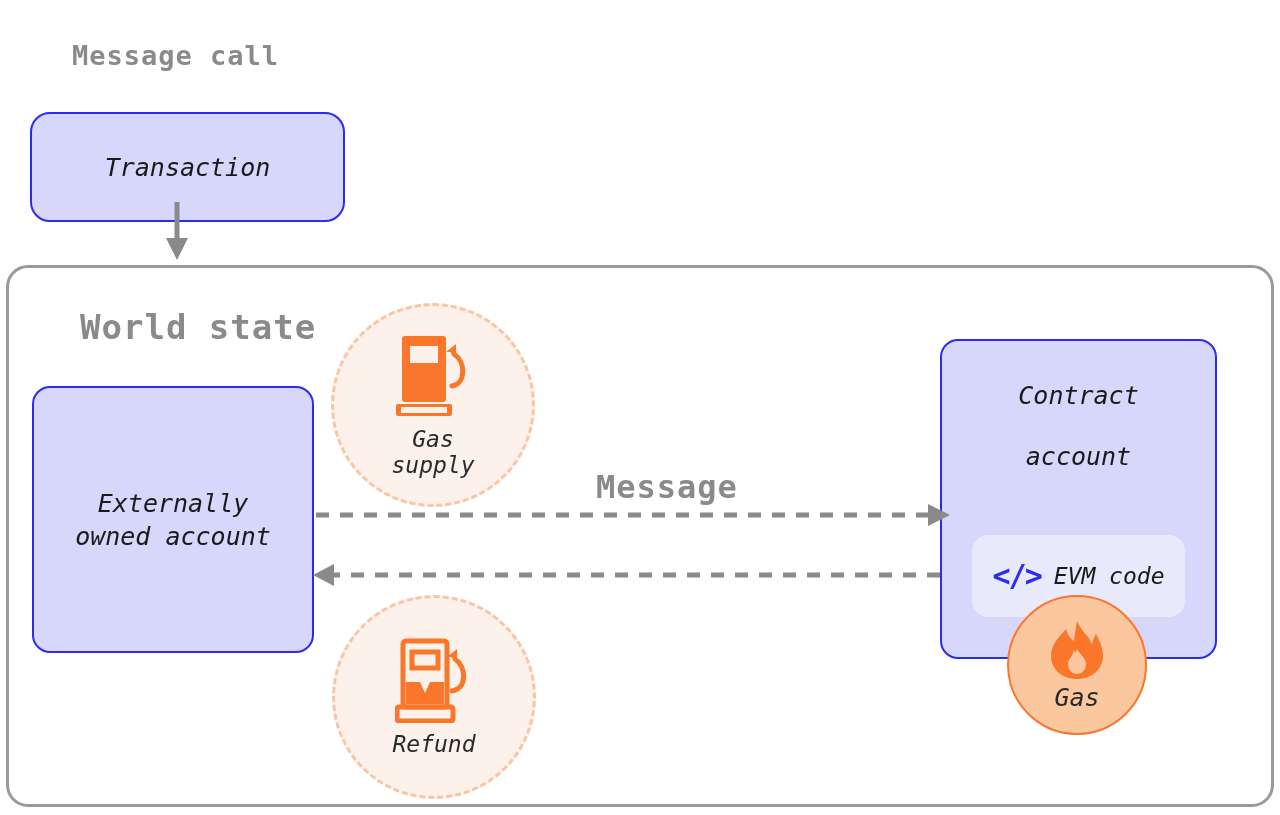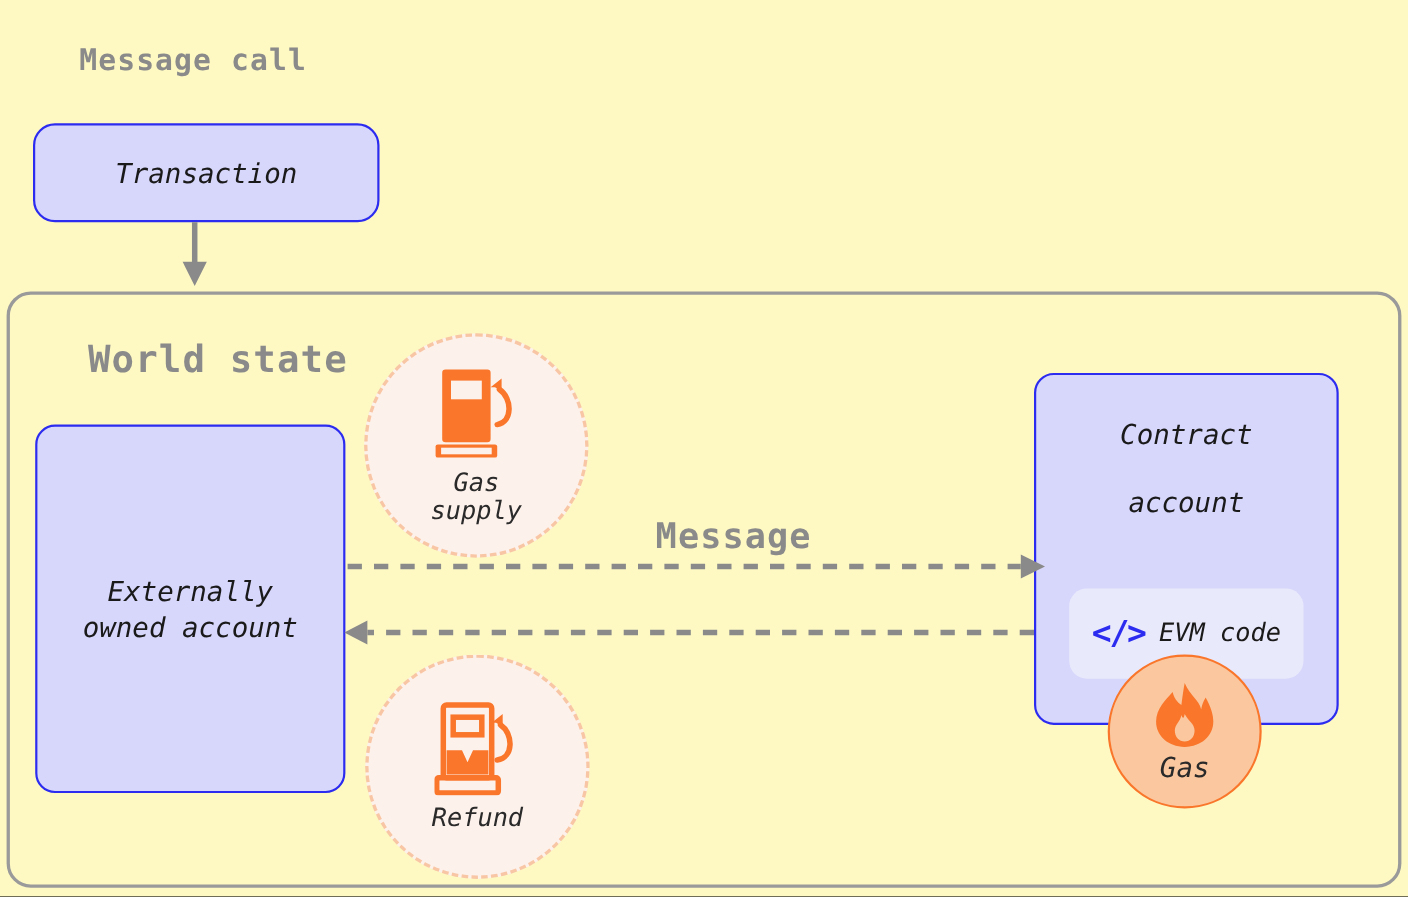--- a/index.html
+++ b/index.html
@@ -4,21 +4,21 @@
 <style>
   html, body {
     margin: 0;
     padding: 0;
     background: #000000;
   }
   #stage {
     position: relative;
     width: 1280px;
     height: 815px;
-    background: #fef9c3;
+    background: #ffffff;
     overflow: hidden;
     font-family: "DejaVu Sans Mono", "Liberation Mono", monospace;
   }
 
   
   .section-title {
     position: absolute;
     font-family: "DejaVu Sans Mono", "Liberation Mono", monospace;
     font-weight: bold;
     color: #8a8a8a;
@@ -42,28 +42,28 @@
     justify-content: center;
     color: #1a1a1a;
     font-family: "DejaVu Sans Mono", "Liberation Mono", monospace;
     font-style: italic;
     text-align: center;
     line-height: 1.32;
   }
 
   #transaction-box {
     left: 30px; top: 112px;
-    width: 315px; height: 90px;
+    width: 315px; height: 110px;
     font-size: 25px;
     border-radius: 20px;
   }
 
   #eoa-box {
     left: 32px; top: 386px;
-    width: 282px; height: 335px;
+    width: 282px; height: 267px;
     font-size: 25px;
     border-radius: 18px;
     padding: 0 12px;
   }
   #eoa-box .line { display: block; }
 
   #contract-box {
     left: 940px; top: 339px;
     width: 277px; height: 320px;
     font-size: 25px;

